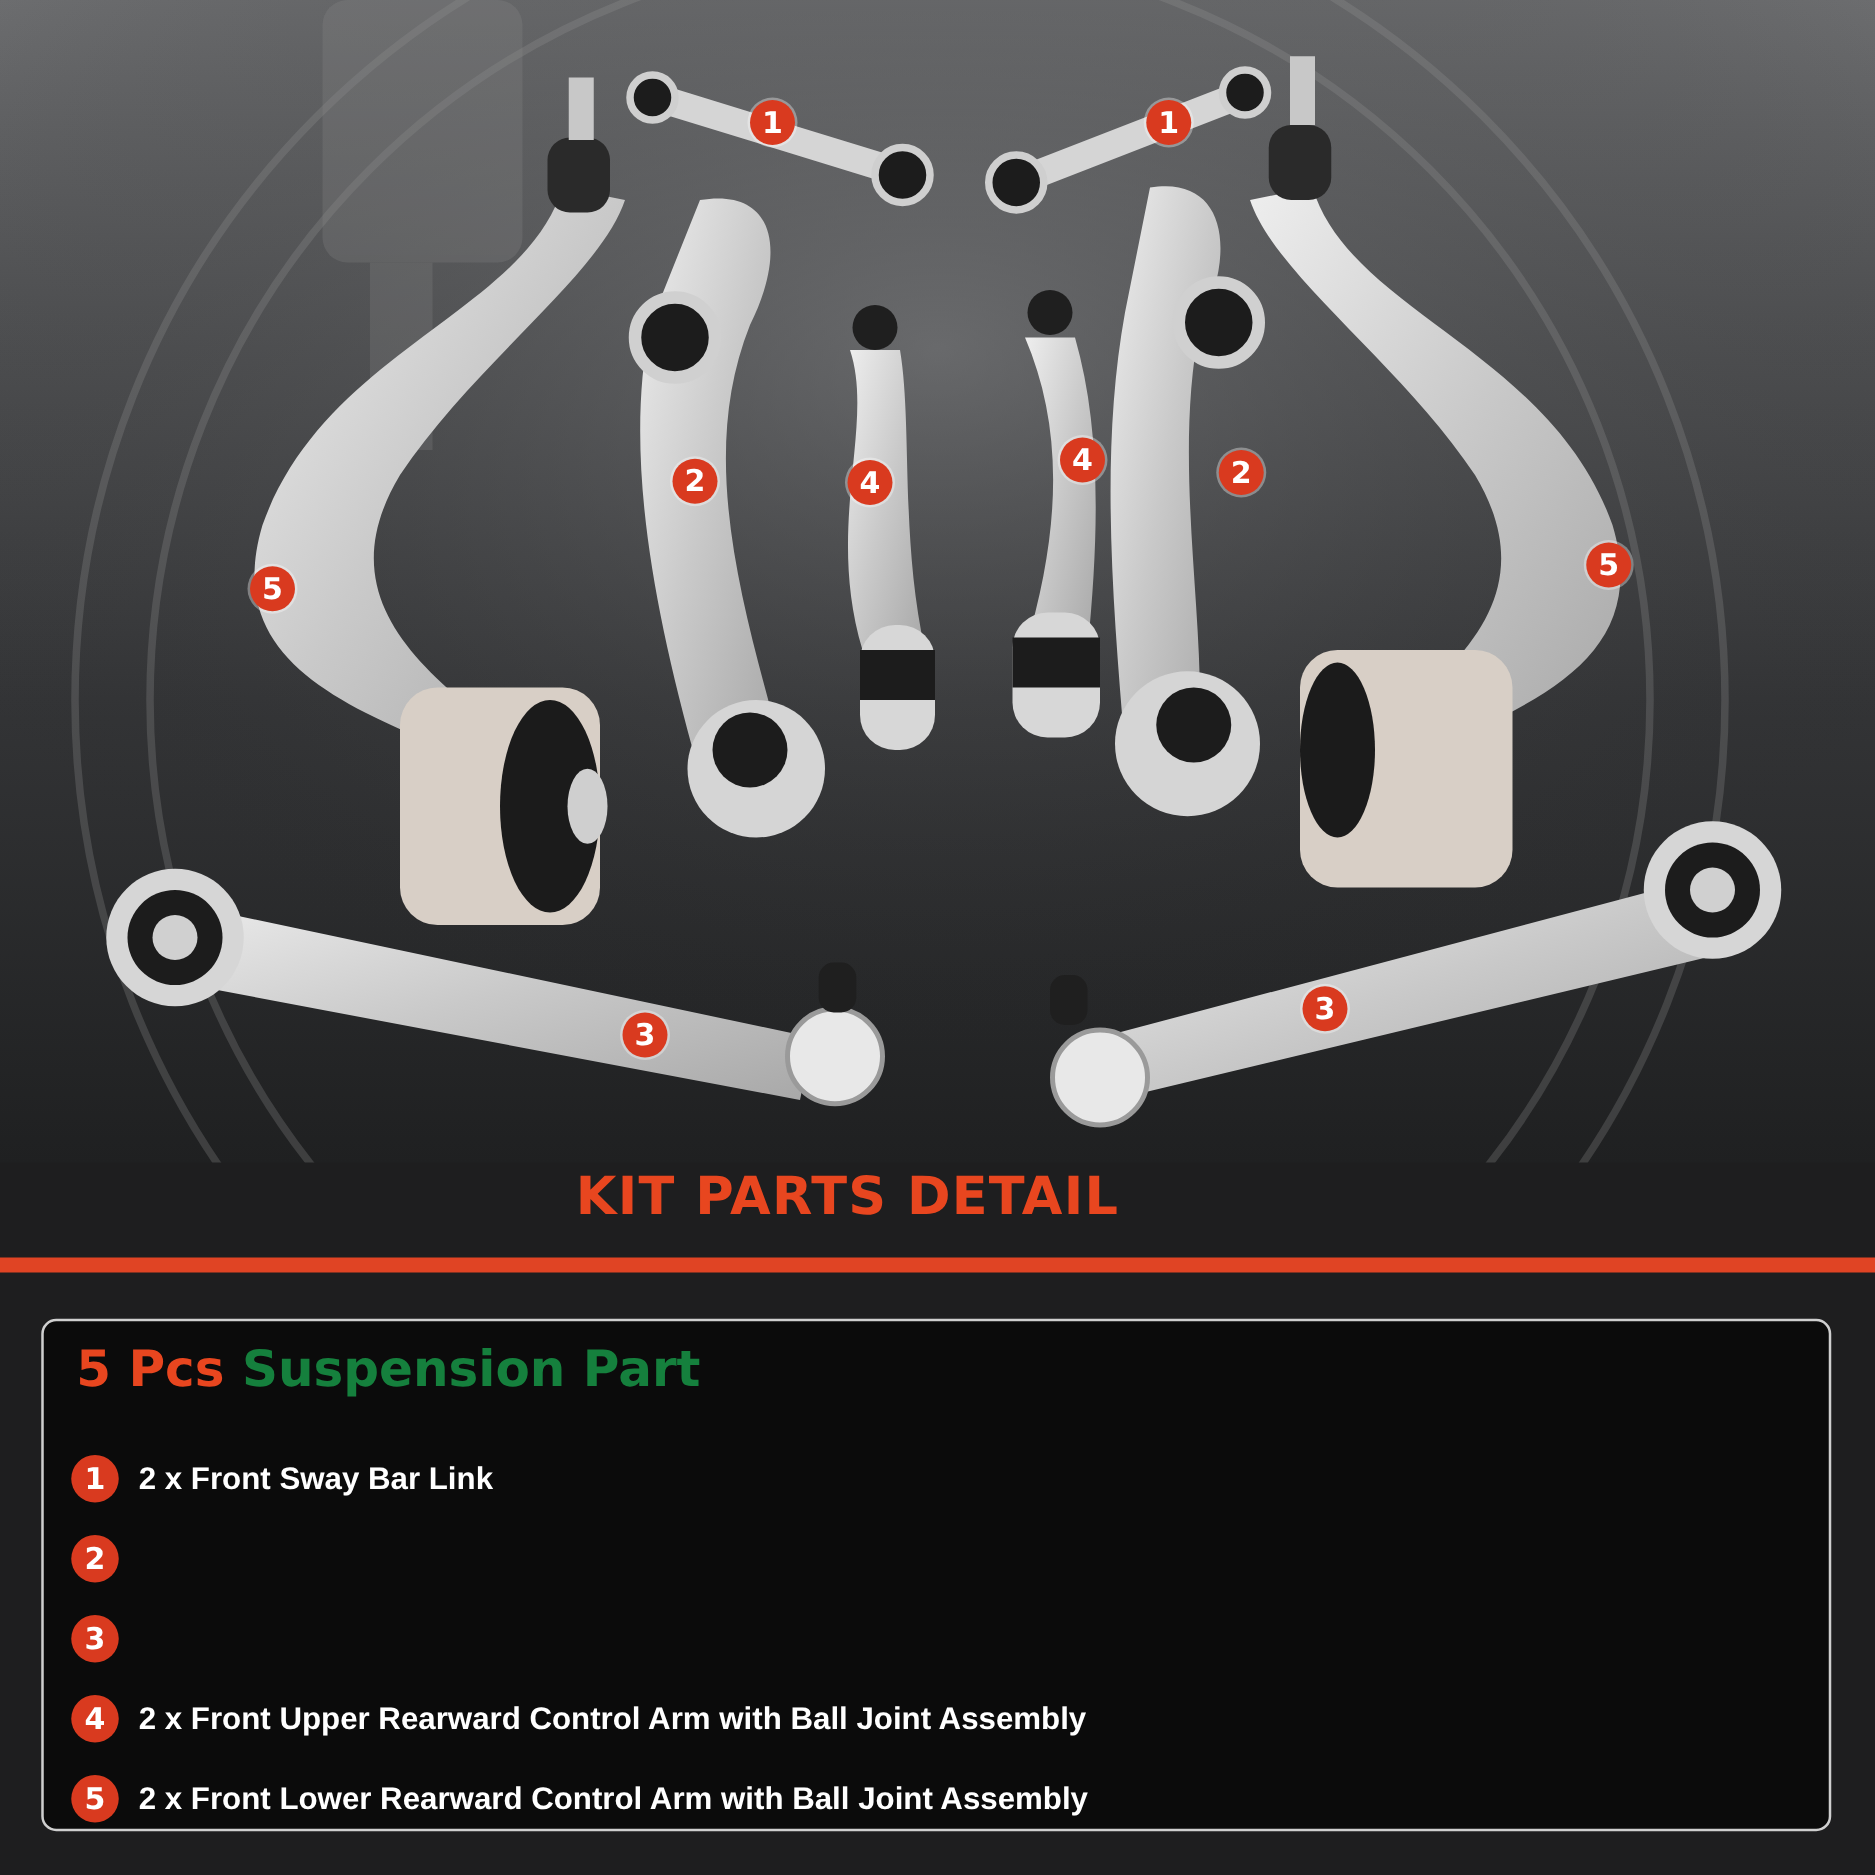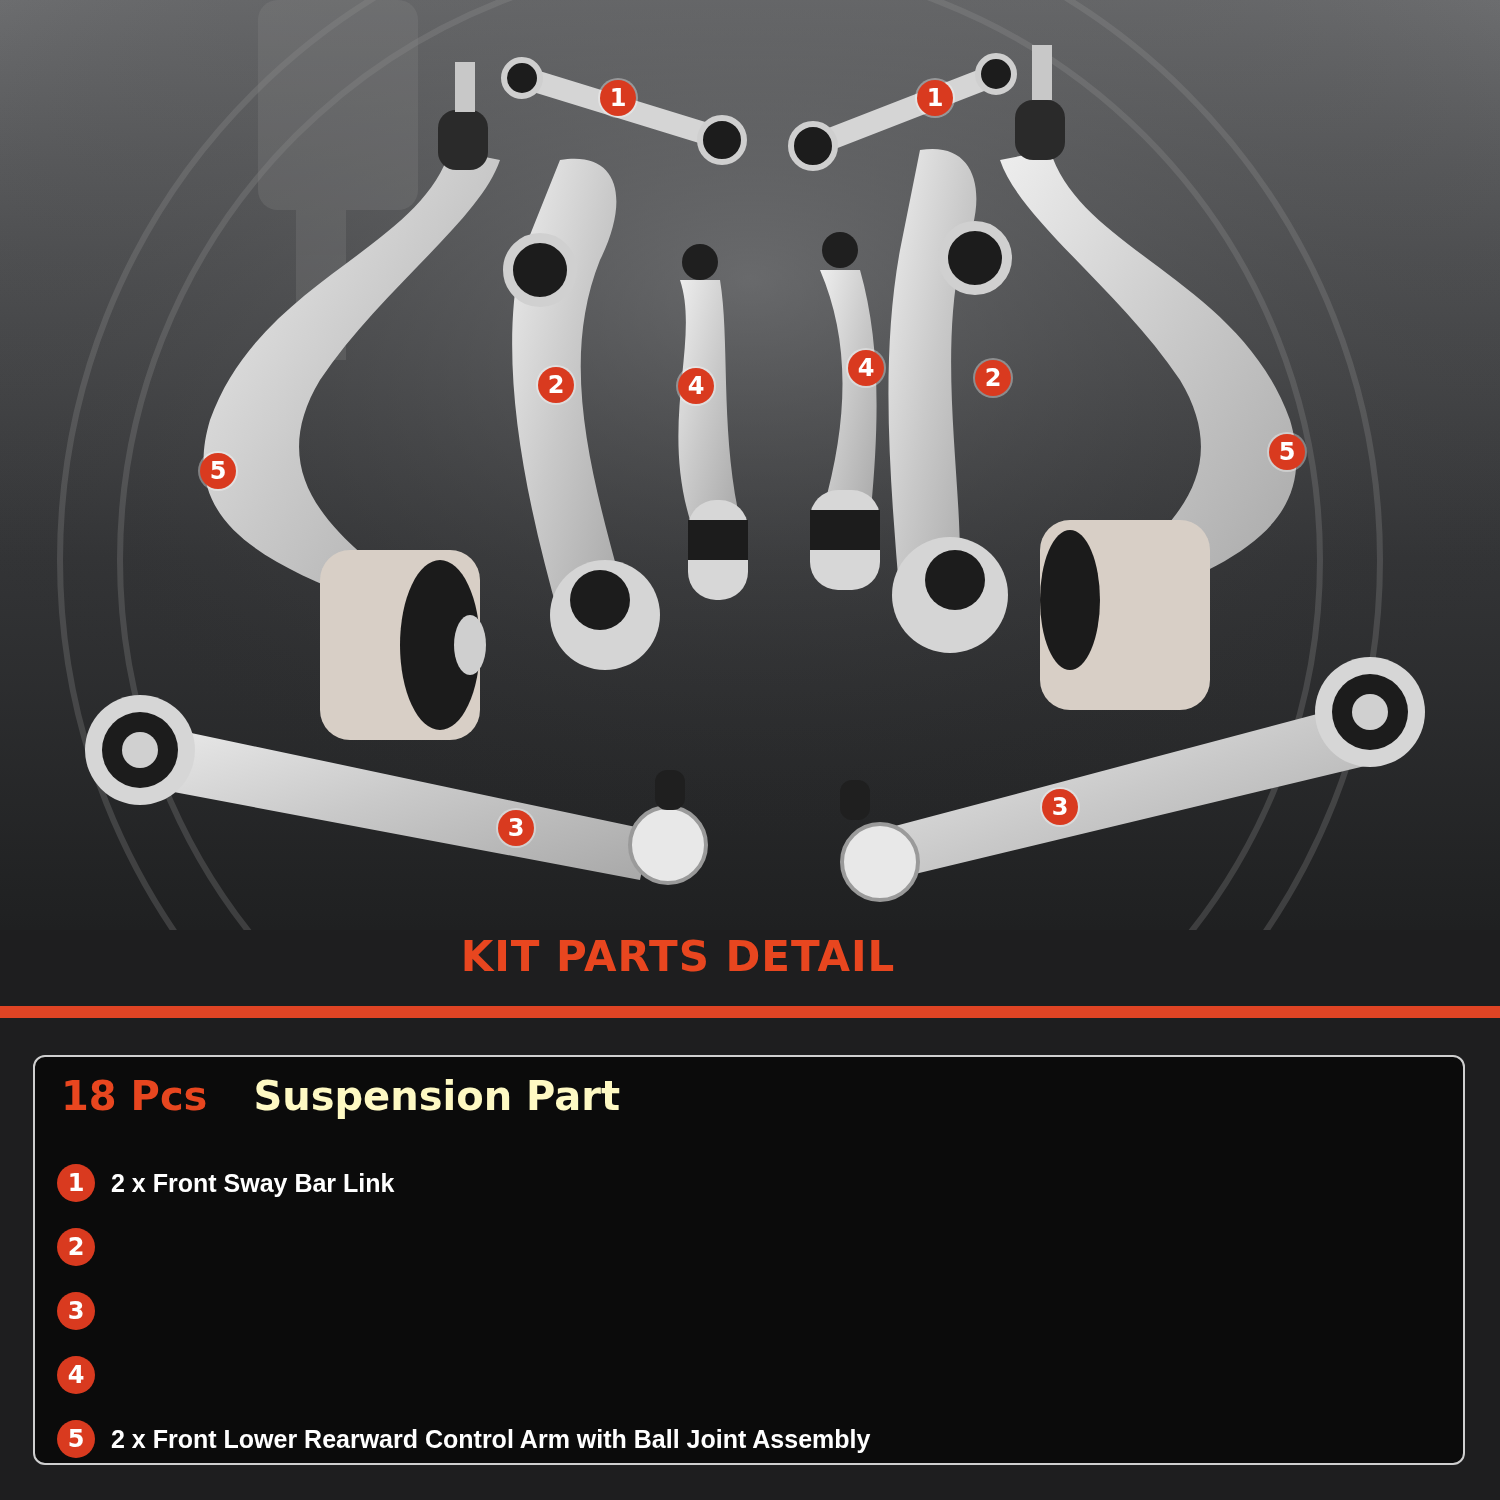--- a/index.html
+++ b/index.html
@@ -34,21 +34,21 @@
   .panel {
     position: absolute; left: 33px; top: 1055px; width: 1432px; height: 410px;
     background: #0b0b0b; border: 2px solid #cfcfcf; border-radius: 12px;
     box-sizing: border-box;
   }
   .panel-heading {
     position: absolute; left: 26px; top: 16px; font-size: 40px; font-weight: 900;
     font-family: "DejaVu Sans", sans-serif;
   }
   .panel-heading .count { color: #e8461f; }
-  .panel-heading .rest { color: #fef9c3; margin-left: 32px; }
+  .panel-heading .rest { color: #15803d; }
   .parts-list { position: absolute; left: 22px; top: 94px; margin: 0; padding: 0; list-style: none; }
   .parts-list li {
     display: flex; align-items: center; height: 64px;
   }
   .parts-list .num {
     width: 38px; height: 38px; border-radius: 50%; background: #d93a1f; color: #fff;
     font-weight: bold; font-size: 24px; display: flex; align-items: center; justify-content: center;
     margin-right: 16px; flex-shrink: 0;
   }
   .parts-list .text {
@@ -164,35 +164,36 @@
   <div class="marker" style="left: 1287px; top: 452px;">5</div>
   <div class="marker" style="left: 516px; top: 828px;">3</div>
   <div class="marker" style="left: 1060px; top: 807px;">3</div>
 </div>
 
 <div class="section-title">KIT PARTS DETAIL</div>
 <div class="divider"></div>
 
 <div class="panel">
   <div class="panel-heading">
-    <span class="count">18 Pcs</span>
+    <span class="count">5 Pcs</span>
     <span class="rest">Suspension Part</span>
   </div>
   <ul class="parts-list">
     <li>
       <span class="num">1</span>
       <span class="text">2 x Front Sway Bar Link</span>
     </li>
     <li>
       <span class="num">2</span>
     </li>
     <li>
       <span class="num">3</span>
     </li>
     <li>
       <span class="num">4</span>
+      <span class="text">2 x Front Upper Rearward Control Arm with Ball Joint Assembly</span>
     </li>
     <li>
       <span class="num">5</span>
       <span class="text">2 x Front Lower Rearward Control Arm with Ball Joint Assembly</span>
     </li>
   </ul>
 </div>
 
 </body></html>

